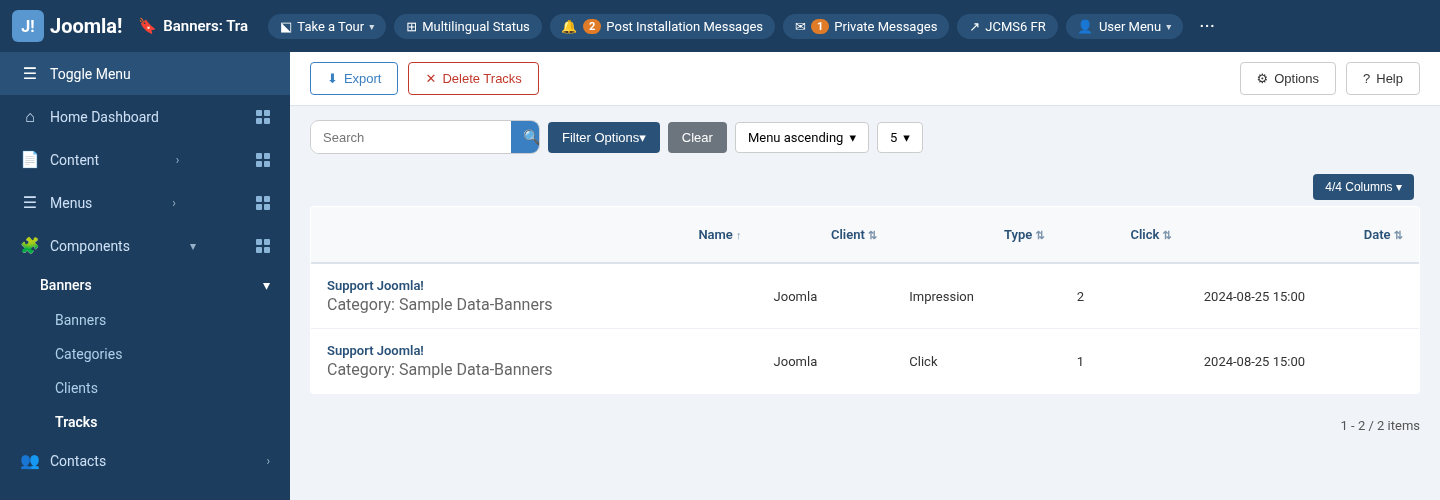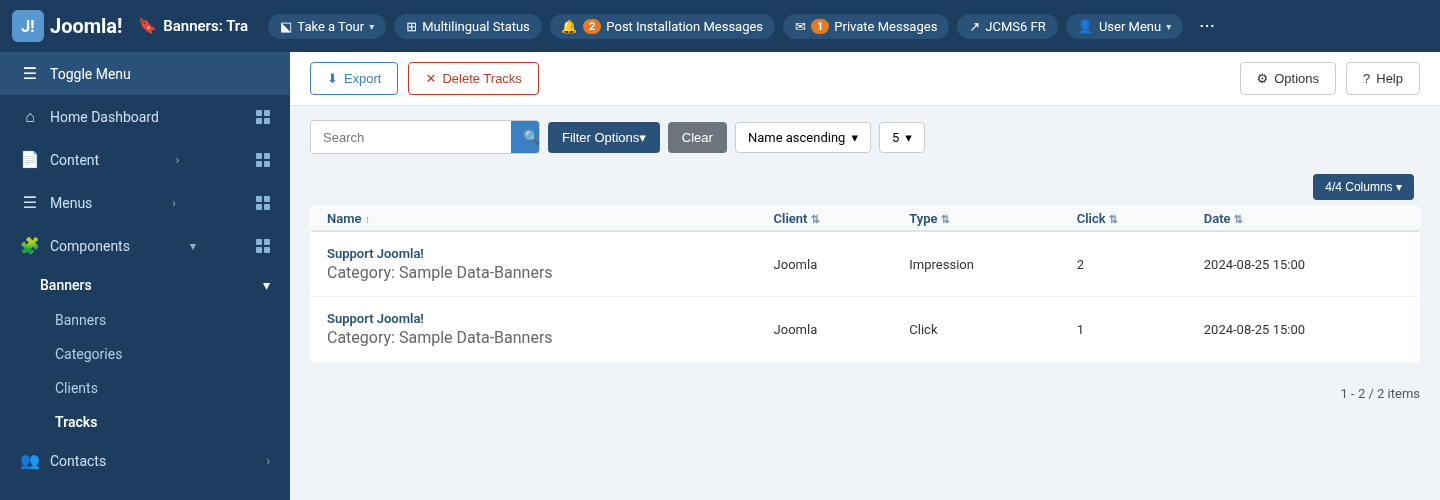--- a/index.html
+++ b/index.html
@@ -150,21 +150,21 @@
       display: flex;
       align-items: center;
       gap: 8px;
       background: #f0f4f8;
     }
     .search-input-wrap {
       display: flex;
       align-items: center;
       background: #fff;
       border: 1px solid #ccc;
-      border-radius: 4px;
+      border-radius: 9px;
       overflow: hidden;
       width: 230px;
     }
     .search-input-wrap input {
       border: none; outline: none;
       padding: 8px 12px;
       font-size: 13px;
       flex: 1;
       color: #999;
     }
@@ -238,22 +238,22 @@
       background: #fff;
       border: 1px solid #dde3ea;
       border-radius: 4px;
       overflow: hidden;
     }
     thead tr {
       background: #f8f9fa;
       border-bottom: 2px solid #dde3ea;
     }
     th {
-      padding: 4px 16px;
-      text-align: left;
+      padding: 20px 16px;
+      text-align: right;
       font-size: 13px;
       font-weight: 600;
       color: #2a5278;
       cursor: pointer;
     }
     th .sort-arrow { opacity: 0.6; font-size: 11px; }
     td {
       padding: 14px 16px;
       border-bottom: 1px solid #edf0f4;
       font-size: 13px;
@@ -434,21 +434,21 @@
         </button>
       </div>
       <button class="filter-options-btn">
         <span>Filter Options</span>
         <span>▾</span>
       </button>
       <button class="clear-btn">
         <span>Clear</span>
       </button>
       <div class="sort-select">
-        <span>Name ascending</span>
+        <span>Menu ascending</span>
         <span>▾</span>
       </div>
       <div class="count-select">
         <span>5</span>
         <span>▾</span>
       </div>
     </div>
 
     <div class="columns-btn">
       <button class="columns-btn-inner">

